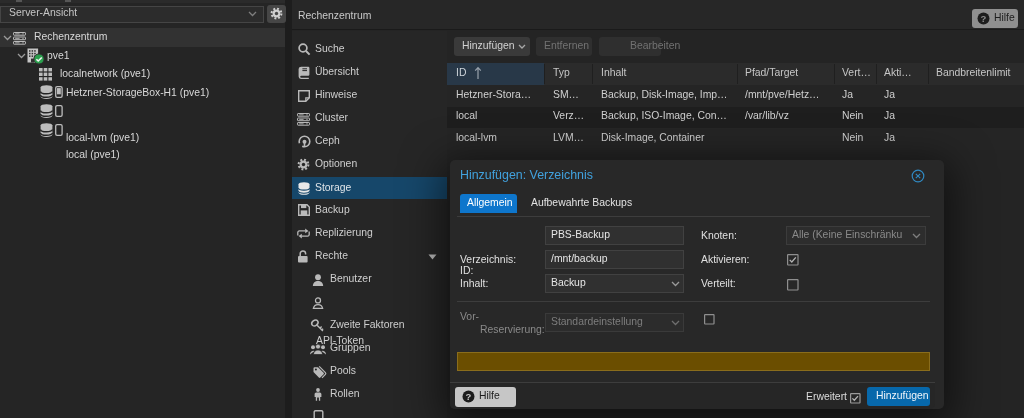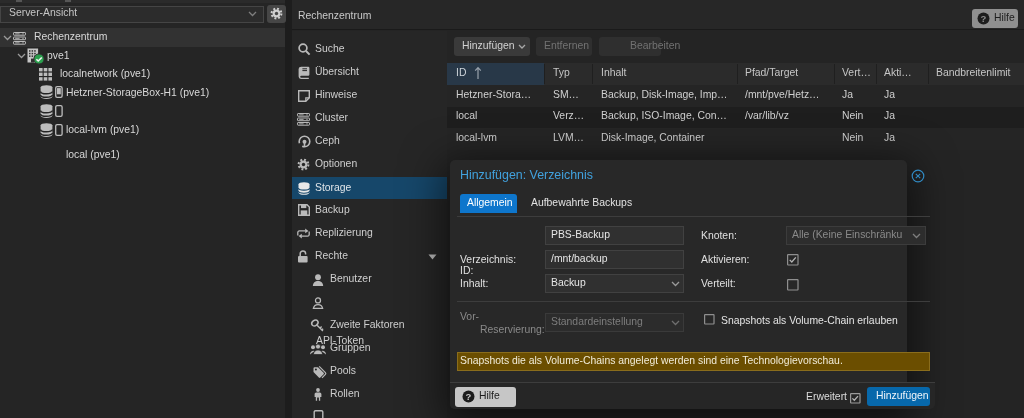--- a/index.html
+++ b/index.html
@@ -109,21 +109,21 @@
 <div class="lbl" style="left:66px;top:105px;color:#d8d8d8;margin-top:44px;">local (pve1)</div>
 
 <svg style="left:40px;top:123px;" width="13" height="14">
   <path d="M0.6,2.5 v9 a5.9,2.4 0 0 0 11.8,0 v-9 z" fill="#bcbcbc"></path>
   <ellipse cx="6.5" cy="2.5" rx="5.9" ry="2.3" fill="#bcbcbc"></ellipse>
   <path d="M0.6,6.4 a5.9,2.4 0 0 0 11.8,0 M0.6,9.9 a5.9,2.4 0 0 0 11.8,0" fill="none" stroke="#252525" stroke-width="1.5"></path>
 </svg>
 <svg style="left:55px;top:124px;" width="8" height="12">
   <rect x="0.7" y="0.7" width="6.4" height="10.6" rx="1.4" fill="none" stroke="#bdbdbd" stroke-width="1.3"></rect>
 </svg>
-<div class="lbl" style="left:66px;top:124px;color:#d8d8d8;">local-lvm (pve1)</div>
+<div class="lbl" style="left:66px;top:132px;color:#d8d8d8;">local-lvm (pve1)</div>
 
 <div class="abs" style="left:292px;top:0;width:732px;height:418px;background:#242424;"></div>
 
 <div class="abs" style="left:292px;top:0;width:732px;height:30px;background:#272727;border-bottom:1px solid #1a1a1a;"></div>
 <div class="lbl" style="left:298px;top:10px;color:#c9c9c9;">Rechenzentrum</div>
 <div class="abs" style="left:972px;top:9px;width:46px;height:19px;background:#8f8f8f;border-radius:3px;"></div>
 <svg style="left:977px;top:12px;" width="13" height="13">
   <circle cx="6.5" cy="6.5" r="6" fill="#1d1d1d"></circle>
   <text x="6.5" y="9.8" font-size="9.5" font-weight="bold" fill="#8f8f8f" text-anchor="middle" font-family="Liberation Sans">?</text>
 </svg>
@@ -300,21 +300,21 @@
 
 <div class="abs" style="left:447px;top:128px;width:577px;height:22px;background:#252525;"></div>
 <div class="lbl" style="left:456px;top:132px;color:#d0d0d0;">local-lvm</div>
 <div class="lbl" style="left:553px;top:132px;color:#d0d0d0;">LVM…</div>
 <div class="lbl" style="left:601px;top:132px;color:#d0d0d0;">Disk-Image, Container</div>
 <div class="lbl" style="left:842px;top:132px;color:#d0d0d0;">Nein</div>
 <div class="lbl" style="left:884px;top:132px;color:#d0d0d0;">Ja</div>
 
 <div class="abs" style="left:447px;top:150px;width:577px;height:268px;background:#242424;"></div>
 
-<div class="abs" id="modal" style="left:450px;top:160px;width:457px;height:249px;background:#282828;border-radius:5px;box-shadow:0 10px 40px 8px rgba(0,0,0,0.55);">
+<div class="abs" id="modal" style="left:450px;top:160px;width:494px;height:249px;background:#282828;border-radius:5px;box-shadow:0 10px 40px 8px rgba(0,0,0,0.55);">
   <div class="lbl" style="left:10px;top:9px;color:#41a1dd;font-size:12.4px;">Hinzufügen: Verzeichnis</div>
   <svg style="left:461px;top:9px;" width="14" height="14">
     <circle cx="7" cy="7" r="5.8" fill="none" stroke="#3089c2" stroke-width="1.2"></circle>
     <path d="M4.8,4.8 L9.2,9.2 M9.2,4.8 L4.8,9.2" stroke="#3089c2" stroke-width="1.1"></path>
   </svg>
   <div class="abs" style="left:10px;top:34px;width:57px;height:19px;background:#0e76cc;border-radius:3px 3px 0 0;"></div>
   <div class="lbl" style="left:17px;top:37px;color:#fff;">Allgemein</div>
   <div class="lbl" style="left:81px;top:37px;color:#e2e2e2;">Aufbewahrte Backups</div>
   <div class="abs" style="left:7px;top:56px;width:473px;height:1px;background:#3d3d3d;"></div>
 
@@ -353,24 +353,22 @@
   <div class="lbl" style="left:10px;top:151px;color:#8a8a8a;">Vor-</div>
   <div class="lbl" style="left:10px;top:164px;color:#8a8a8a;padding-left:20px;">Reservierung:</div>
   <div class="abs" style="left:95px;top:153px;width:139px;height:19px;background:#2c2c2c;border:1px solid #3a3a3a;"></div>
   <div class="lbl" style="left:101px;top:156px;color:#7d7d7d;">Standardeinstellung</div>
   <svg style="left:221px;top:160px;" width="9" height="6">
       <polyline points="1,1 4.5,4.5 8,1" fill="none" stroke="#6e6e6e" stroke-width="1.3"></polyline>
     </svg>
   <svg style="left:253.5px;top:154px;" width="11" height="11">
     <rect x="0.6" y="0.6" width="9.4" height="9.4" rx="0.5" fill="none" stroke="#8f8f8f" stroke-width="1.2"></rect>
   </svg>
-  <div class="lbl" style="left:271px;top:155px;color:#e4e4e4;">Snapshots als Volume-Chain erlauben</div>
 
   <div class="abs" style="left:7px;top:191.5px;width:473px;height:19.5px;background:#6b4e00;border:1px solid #8a6d1c;"></div>
-  <div class="lbl" style="left:10px;top:195px;color:#f1ecd9;">Snapshots die als Volume-Chains angelegt werden sind eine Technologievorschau.</div>
 
   <div class="abs" style="left:0;top:221.5px;width:485px;height:27.5px;background:#262626;border-top:1px solid #3d3d3d;border-radius:0 0 5px 5px;"></div>
   <div class="abs" style="left:5px;top:227px;width:61px;height:20px;background:#c6c6c6;border-radius:3px;"></div>
   <svg style="left:12px;top:230px;" width="13" height="13">
     <circle cx="6.5" cy="6.5" r="6" fill="#1c1c1c"></circle>
     <text x="6.5" y="9.8" font-size="9.5" font-weight="bold" fill="#c6c6c6" text-anchor="middle" font-family="Liberation Sans">?</text>
   </svg>
   <div class="lbl" style="left:29px;top:230px;color:#1c1c1c;">Hilfe</div>
   <div class="lbl" style="left:356px;top:231px;color:#dcdcdc;">Erweitert</div>
   <svg style="left:400px;top:233px;" width="11" height="11">

